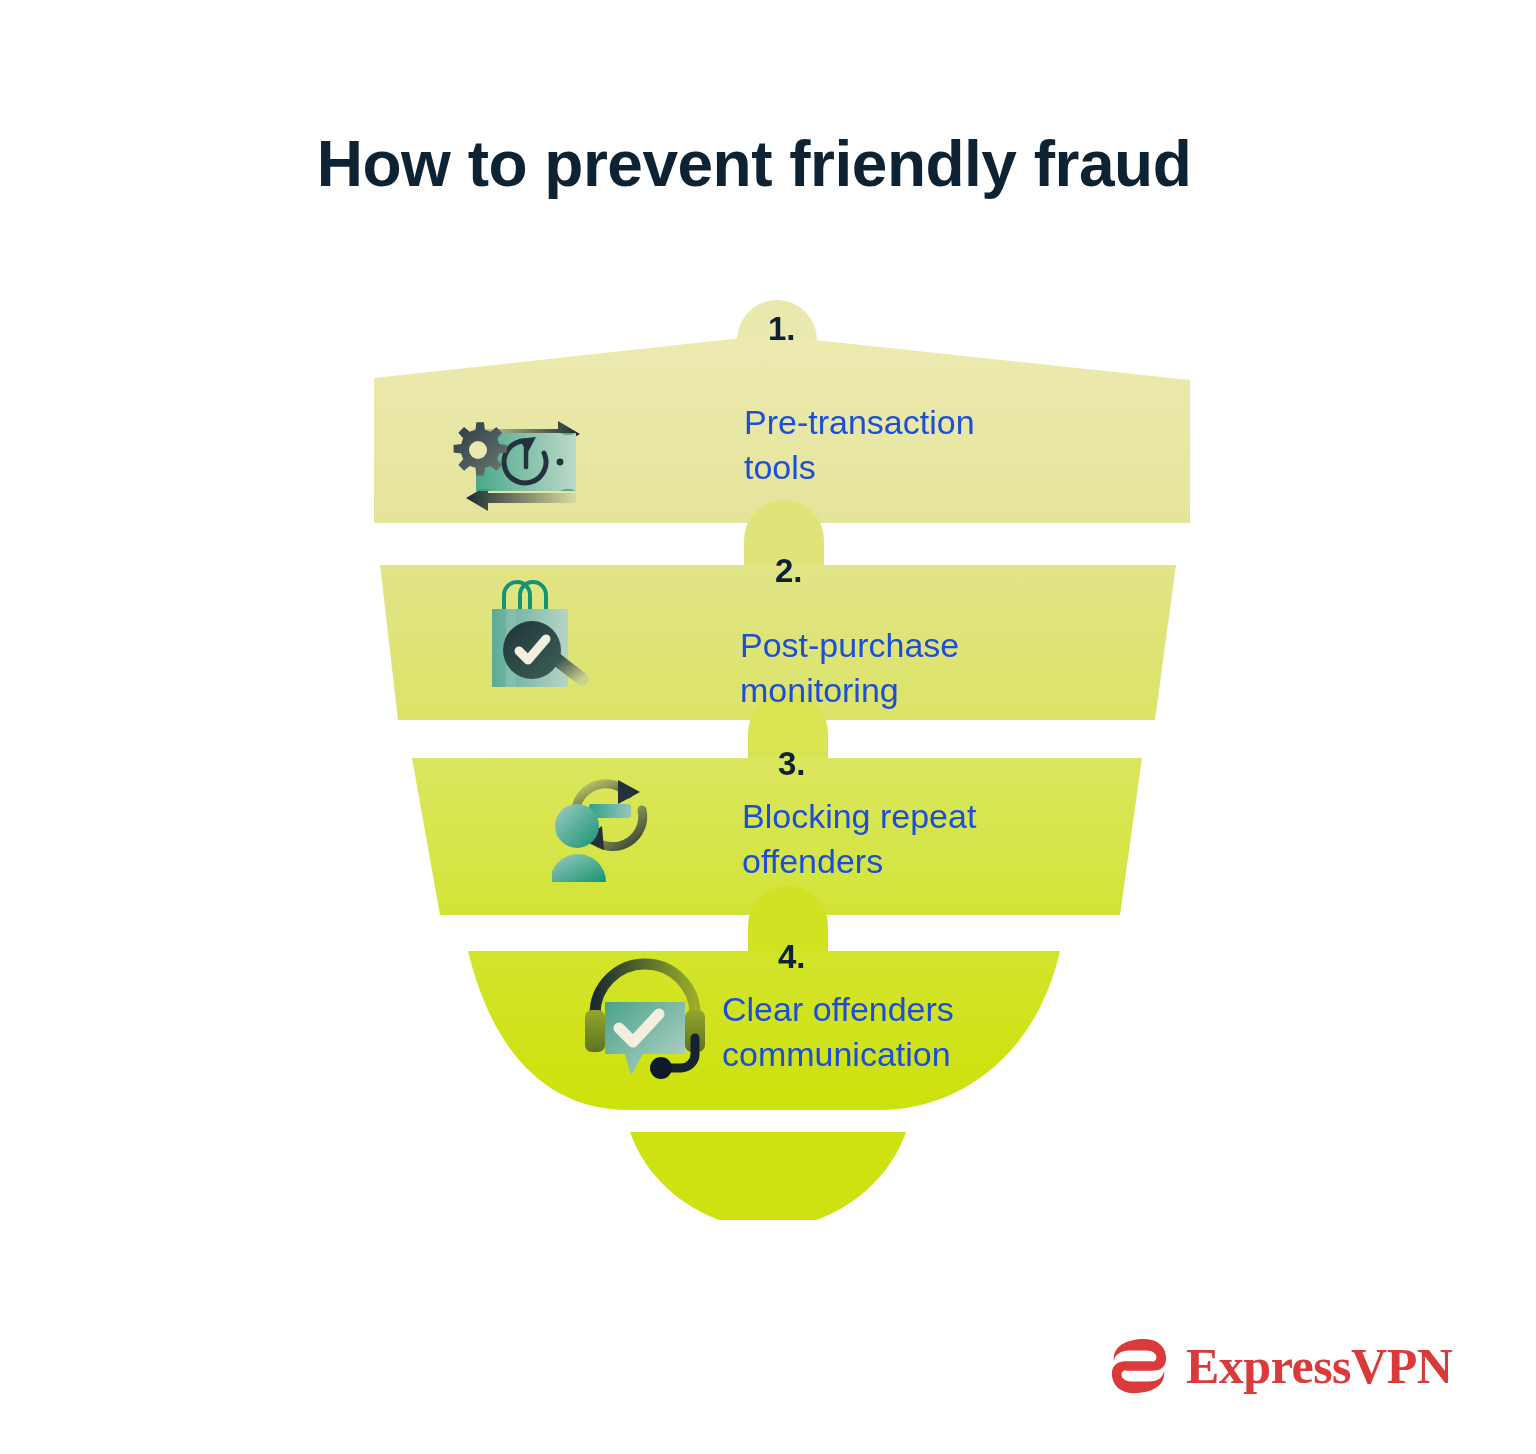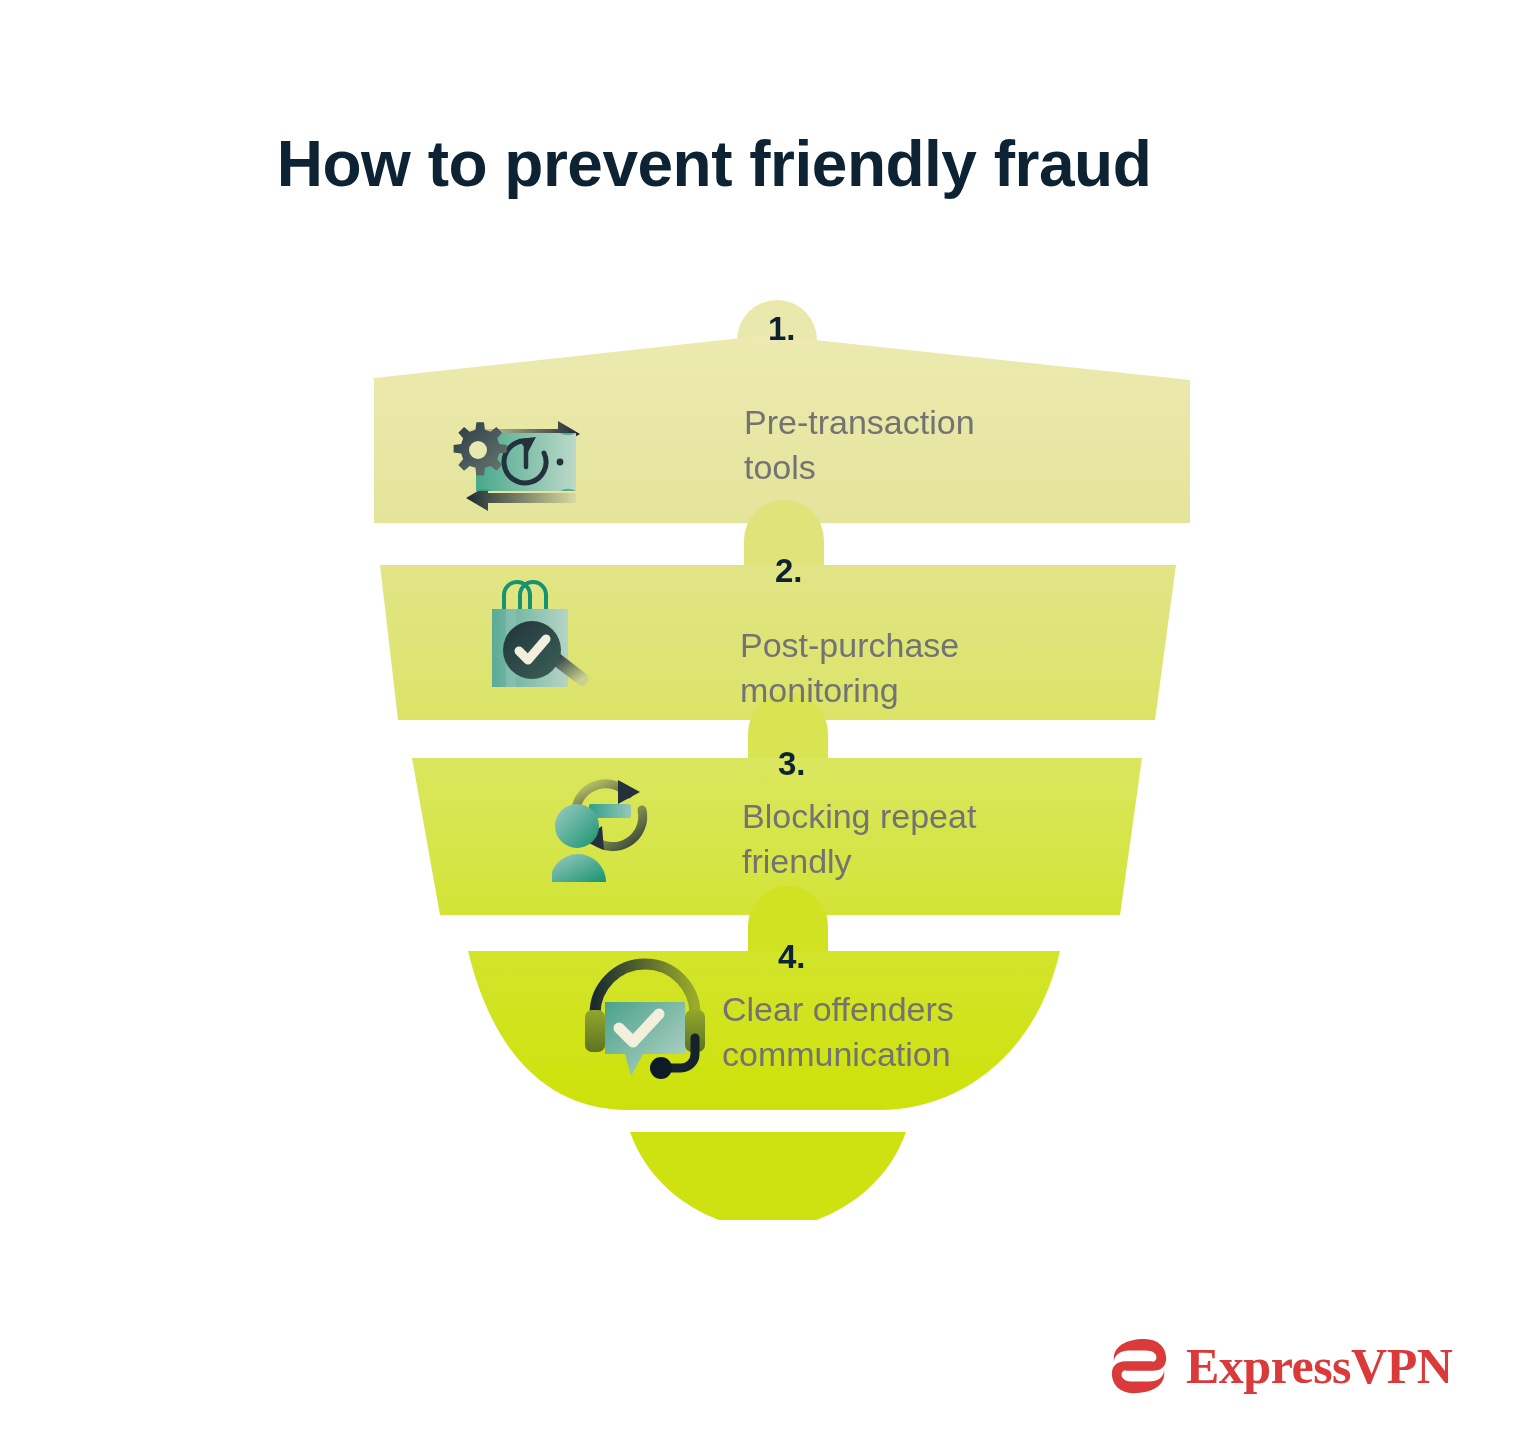--- a/index.html
+++ b/index.html
@@ -19,20 +19,21 @@
     position: absolute;
     top: 86px;
     left: 0;
     width: 1428px;
     text-align: center;
     font-size: 64px;
     font-weight: bold;
     letter-spacing: -0.5px;
     color: #0d2233;
     line-height: 1.1;
+    padding-left: 40px;
   }
 
   #funnel {
     position: absolute;
     top: 290px;
     left: 0;
     width: 1536px;
     height: 930px;
   }
 
@@ -51,21 +52,21 @@
     font-weight: bold;
     color: #0d2233;
     text-align: left;
     z-index: 5;
   }
 
   .band-label {
     position: absolute;
     font-size: 34px;
     font-weight: normal;
-    color: #737373;
+    color: #1d4ed8;
     line-height: 1.32;
     z-index: 5;
     white-space: pre-line;
   }
 
   .band-icon {
     position: absolute;
     z-index: 5;
   }
 
@@ -238,21 +239,21 @@
 
       <path d="M74,86 L100,106" stroke="url(#handleG)" stroke-width="13" stroke-linecap="round"></path>
 
       <circle cx="50" cy="77" r="29" fill="url(#lensG)"></circle>
       <path d="M37,78 L46,87 L64,66" fill="none" stroke="#f2efdc" stroke-width="9" stroke-linecap="round" stroke-linejoin="round"></path>
     </svg>
   </div>
 
   <div class="band-number n3">3.</div>
   <div class="band-label t3">Blocking repeat
-friendly</div>
+offenders</div>
   <div class="band-icon i3">
     <svg viewBox="0 0 120 120" width="120" height="120" xmlns="http://www.w3.org/2000/svg">
       <defs>
         <linearGradient id="perG" x1="0" y1="0" x2="1" y2="1">
           <stop offset="0" stop-color="#9ecbc4"></stop>
           <stop offset="1" stop-color="#17936f"></stop>
         </linearGradient>
         <linearGradient id="cycG" x1="0" y1="0" x2="1" y2="1">
           <stop offset="0" stop-color="#c8d16a"></stop>
           <stop offset="1" stop-color="#2b3a33"></stop>

